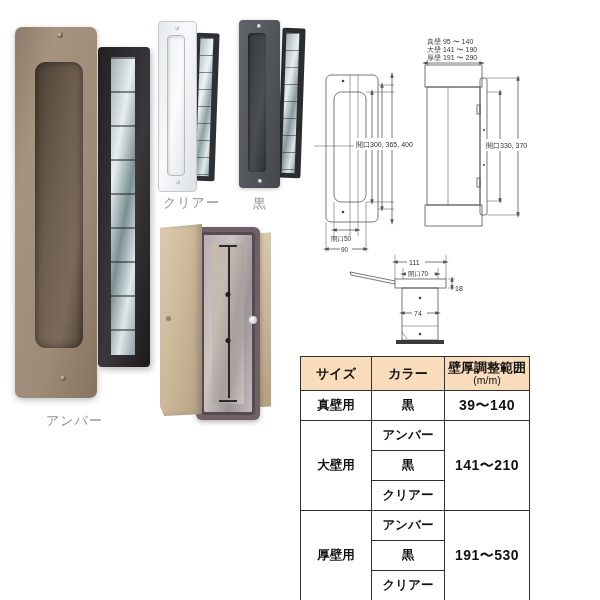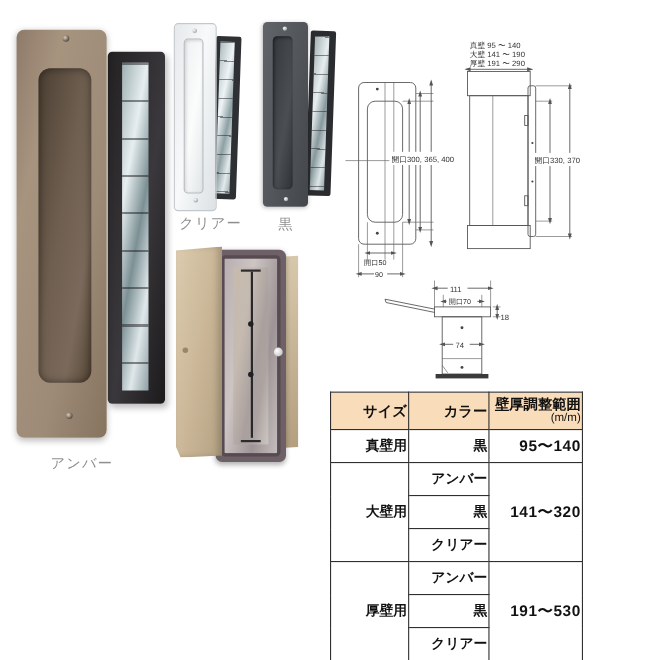--- a/index.html
+++ b/index.html
@@ -69,21 +69,21 @@
   .door-dot{position:absolute;left:6px;top:48%;width:5px;height:5px;border-radius:50%;background:#96866c;}
 
   
   .diagram{position:absolute;left:300px;top:0;width:300px;height:360px;}
   .diagram text{fill:#333;font-family:"Liberation Sans",sans-serif;}
   .dl{stroke:#555;stroke-width:.8;fill:none;}
   .thin{stroke:#666;stroke-width:.6;fill:none;}
 
   
   .spec{position:absolute;left:300px;top:356px;border-collapse:collapse;table-layout:fixed;width:229px;}
-  .spec th,.spec td{border:1.6px solid #2f2f2f;text-align:right;color:#111;padding:0 1px;}
+  .spec th,.spec td{border:1.6px solid #2f2f2f;text-align:center;color:#111;padding:0 1px;}
   .spec th{background:#f9dcba;height:33px;font-size:13px;font-weight:bold;line-height:1.05;}
   .spec td{height:29px;font-size:12.5px;font-weight:bold;background:#fff;margin-top:28px;}
   .spec td.range{font-size:14px;letter-spacing:.5px;}
   .spec th .unit{display:block;font-size:10.5px;font-weight:normal;}
 </style>
 </head>
 <body>
 
 <div class="stage">
 
@@ -257,26 +257,26 @@
         <th>
           <span>壁厚調整範囲</span>
           <span class="unit">(m/m)</span>
         </th>
       </tr>
     </thead>
     <tbody>
       <tr>
         <td>真壁用</td>
         <td>黒</td>
-        <td class="range">95〜140</td>
+        <td class="range">39〜140</td>
       </tr>
       <tr>
         <td rowspan="3">大壁用</td>
         <td>アンバー</td>
-        <td rowspan="3" class="range">141〜320</td>
+        <td rowspan="3" class="range">141〜210</td>
       </tr>
       <tr>
         <td>黒</td>
       </tr>
       <tr>
         <td>クリアー</td>
       </tr>
       <tr>
         <td rowspan="3">厚壁用</td>
         <td>アンバー</td>

